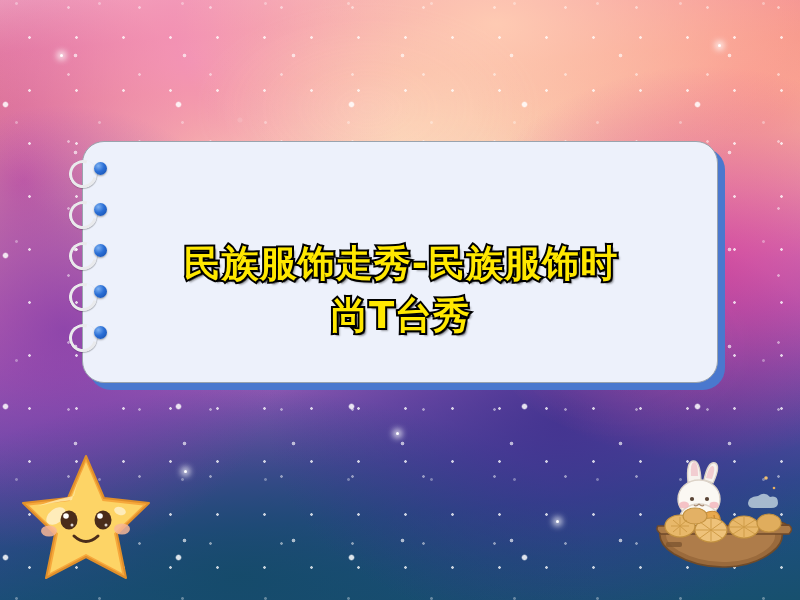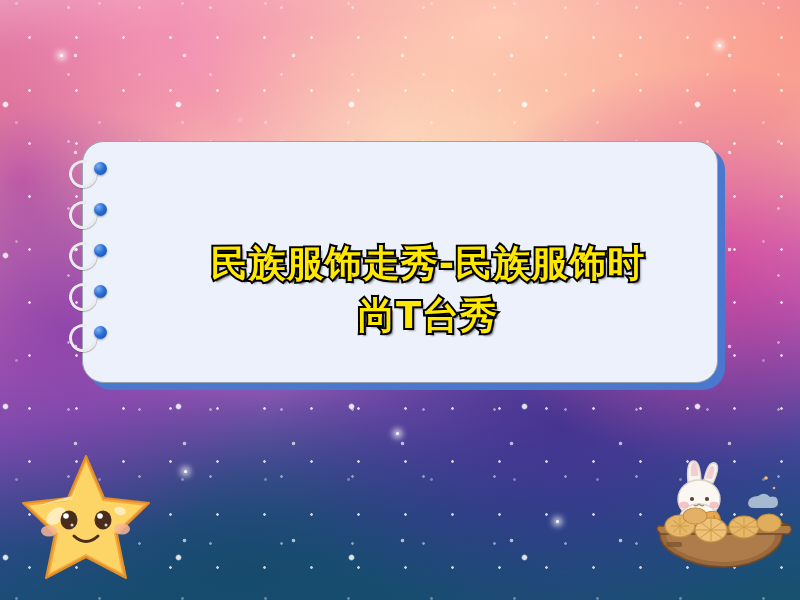--- a/index.html
+++ b/index.html
@@ -174,21 +174,20 @@
     font-size: 37px;
     line-height: 52px;
     letter-spacing: 1px;
     color: #ffe800;
     -webkit-text-stroke: 4px #000;
     paint-order: stroke fill;
     text-shadow:
        2px 2px 0 rgba(0,0,0,.55),
        3px 3px 2px rgba(0,0,0,.35);
     white-space: pre-line;
-    padding-left: 27px;
   }
 
   
   #star-mascot {
     position: absolute;
     left: 16px;
     top: 448px;
     width: 140px;
     height: 138px;
   }

